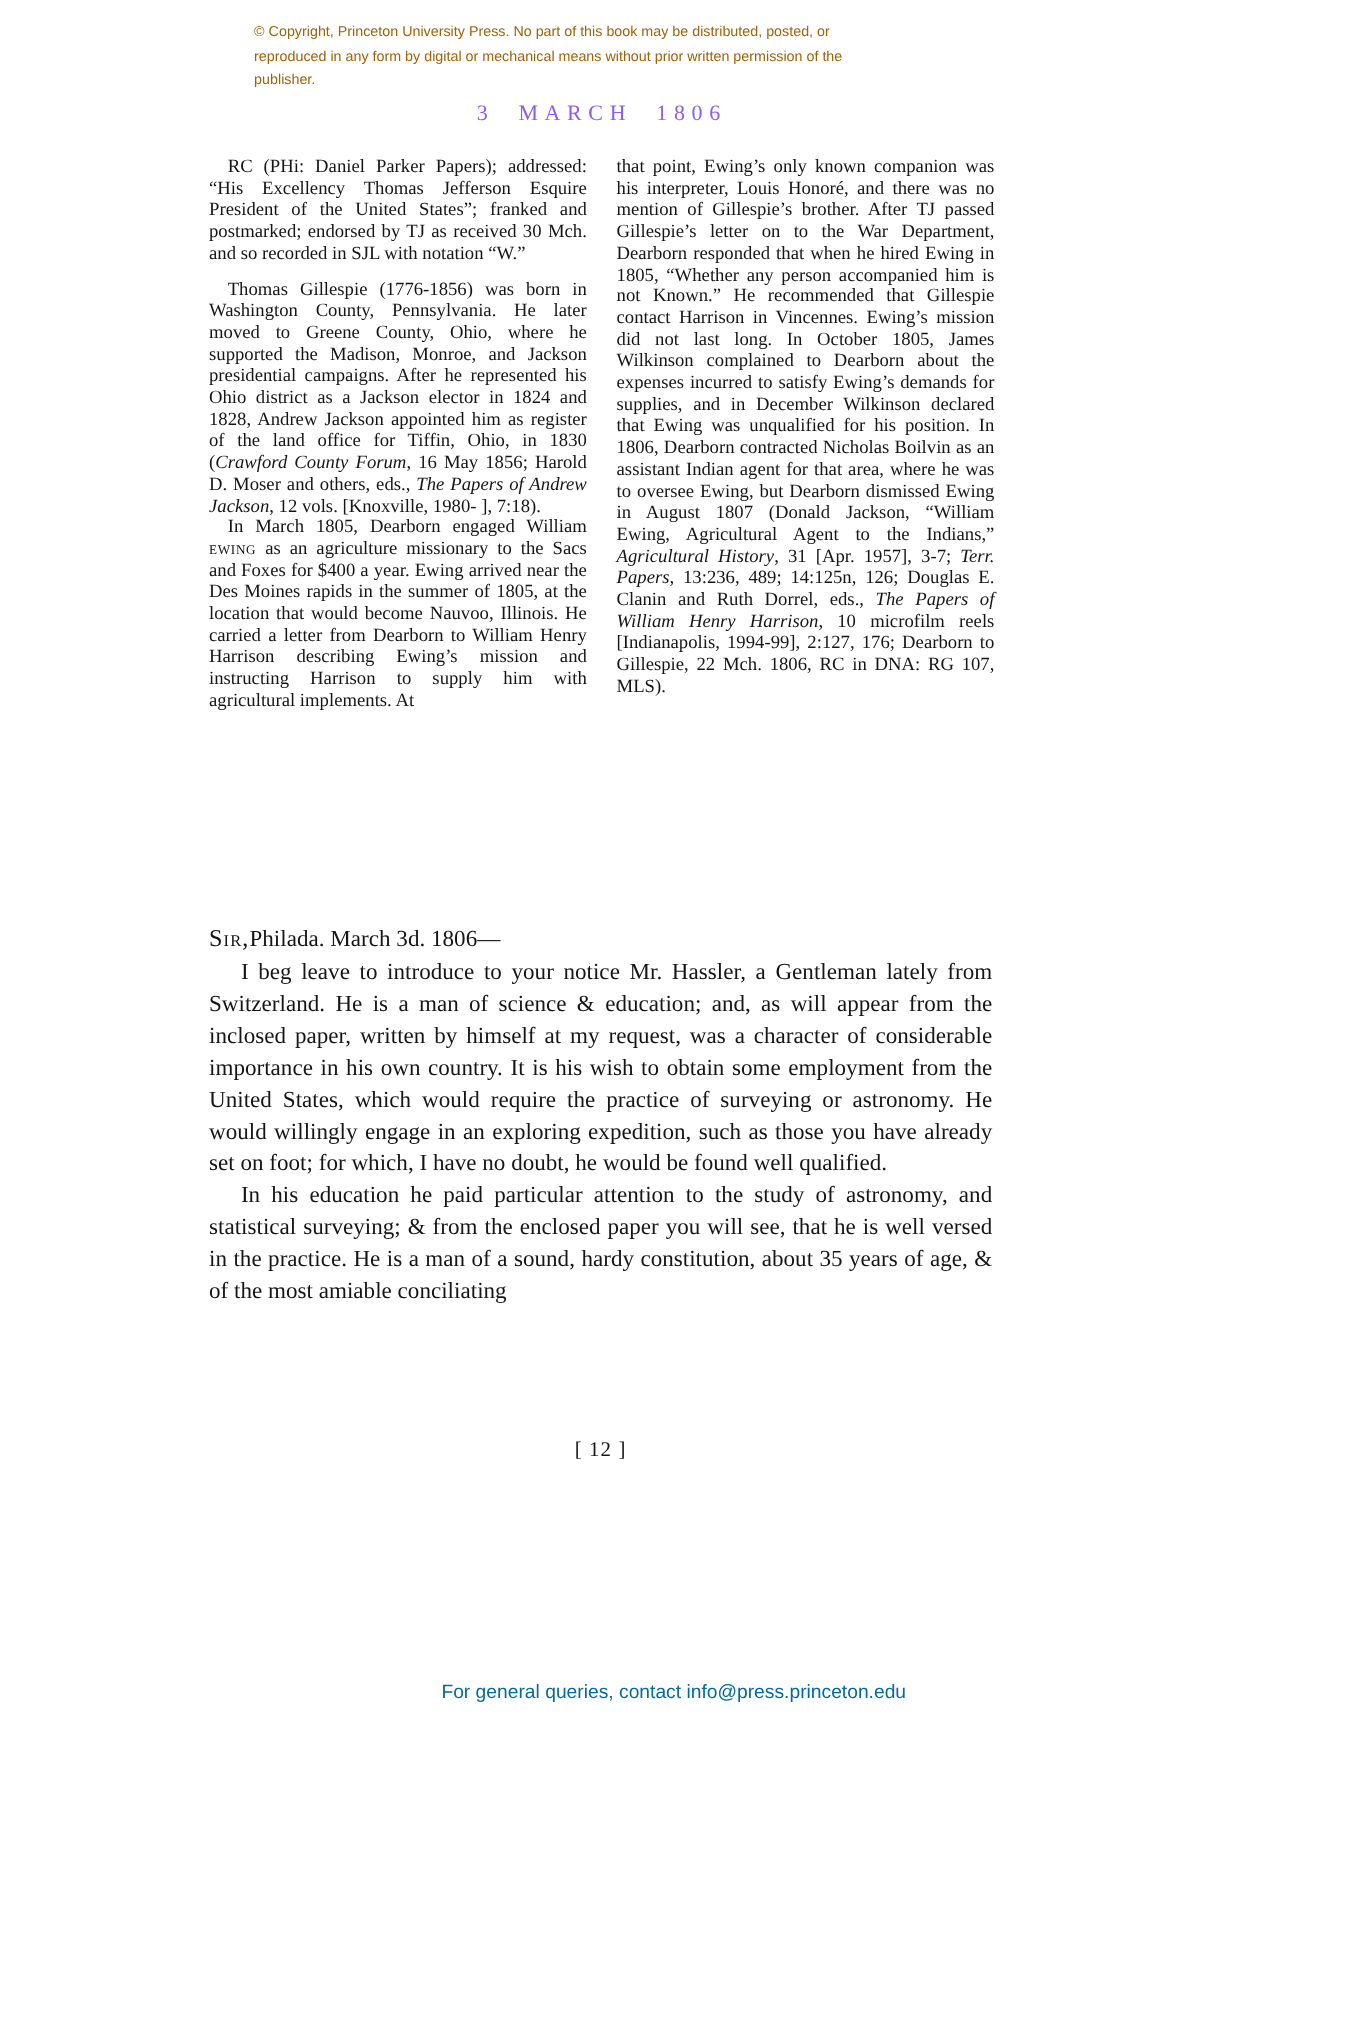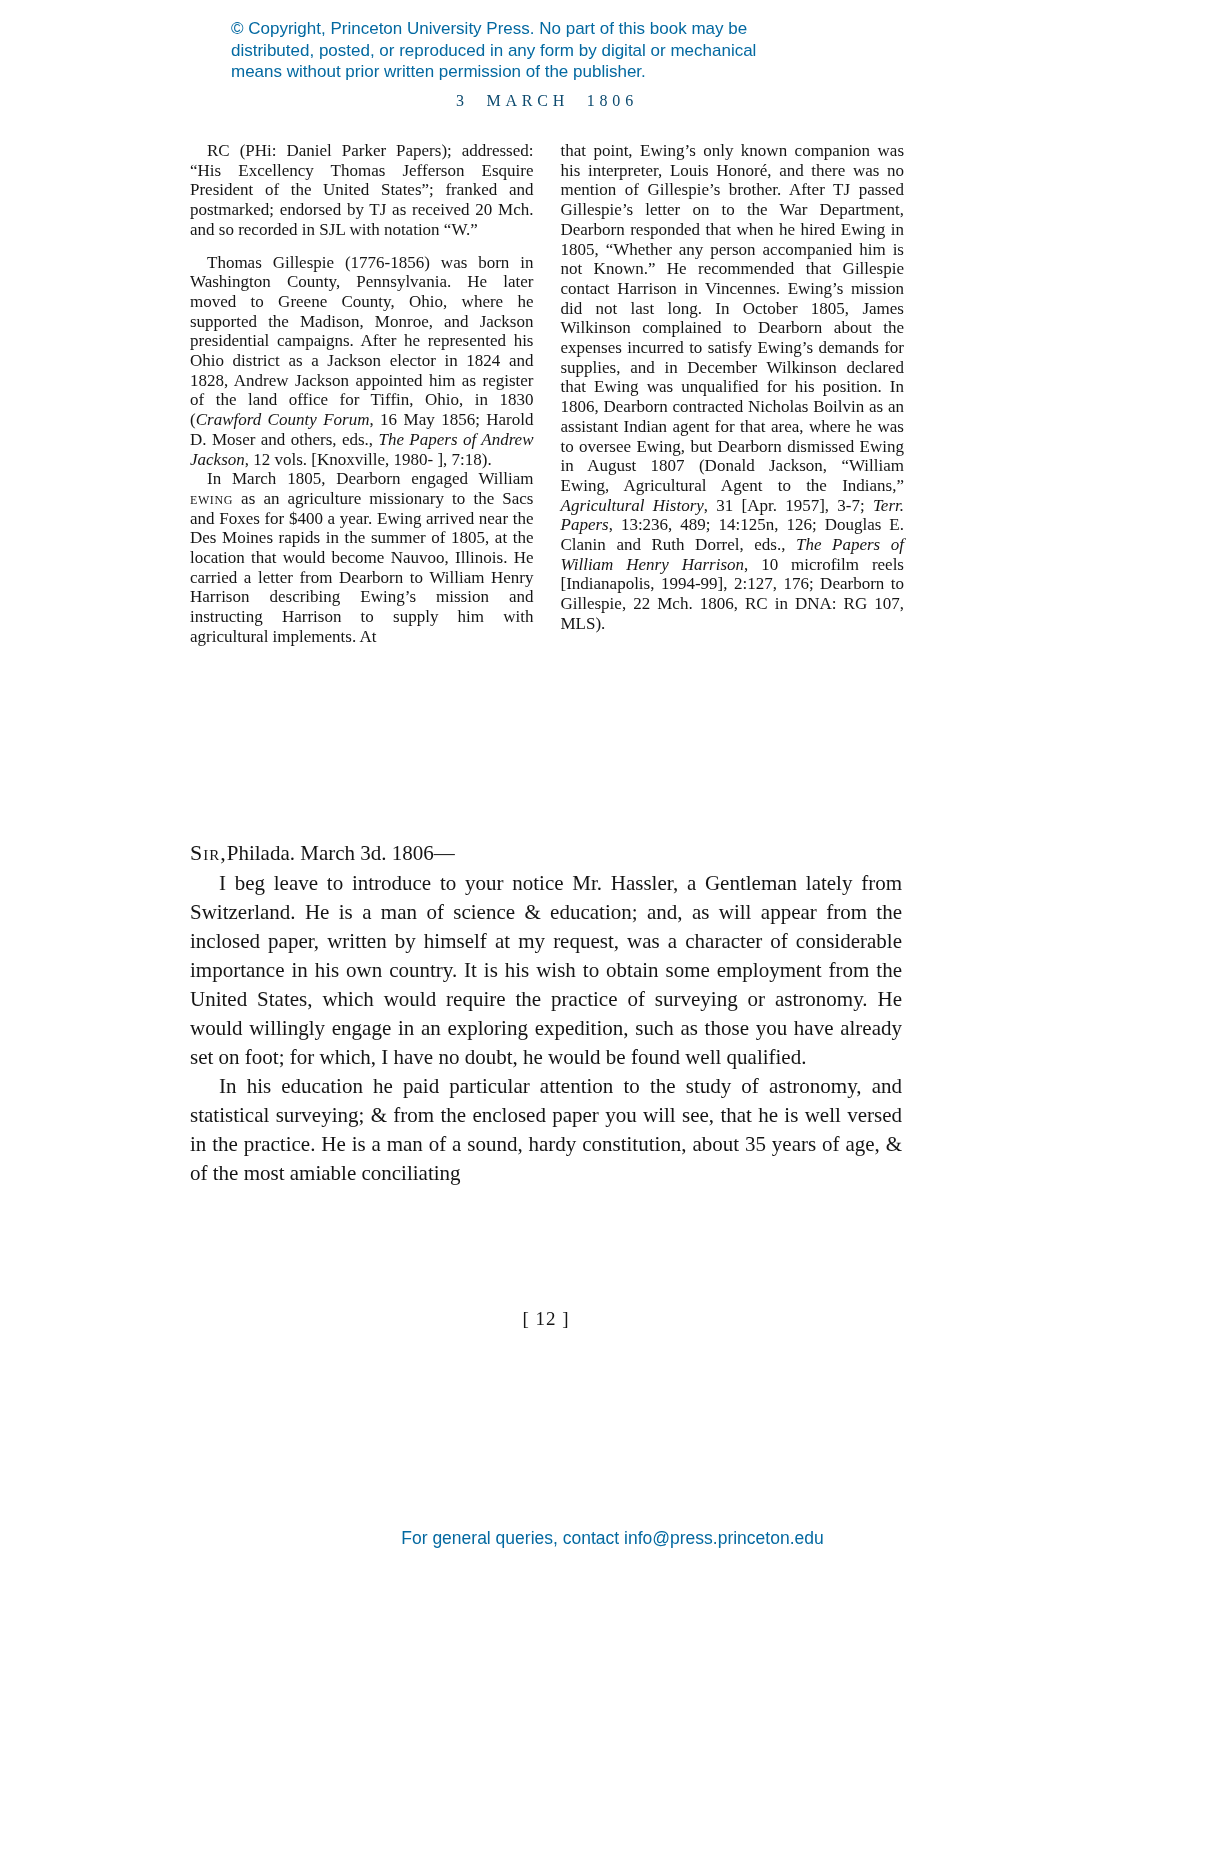--- a/index.html
+++ b/index.html
@@ -13,34 +13,34 @@
     position: relative;
     font-family: "Liberation Serif", serif;
     color: #151515;
   }
   .copyright {
     position: absolute;
     top: 18px;
     left: 231px;
     width: 578px;
     font-family: "Liberation Sans", sans-serif;
-    font-size: 17px;
+    font-size: 13px;
     line-height: 21.5px;
-    color: #0369a1;
+    color: #a16207;
   }
   .running-head {
     position: absolute;
     top: 92px;
     left: 190px;
     width: 714px;
     text-align: center;
-    font-size: 16px;
+    font-size: 20px;
     letter-spacing: 0.3em;
     word-spacing: 0.55em;
-    color: #0c4a6e;
+    color: #8b5cf6;
   }
   .note-columns {
     position: absolute;
     top: 141px;
     left: 190px;
     width: 714px;
     display: flex;
     gap: 27px;
     font-size: 17px;
     line-height: 19.7px;
@@ -116,21 +116,21 @@
 <body>
 
 <div class="page">
 
   <div class="copyright">© Copyright, Princeton University Press. No part of this book may be distributed, posted, or reproduced in any form by digital or mechanical means without prior written permission of the publisher.</div>
 
   <div class="running-head">3 MARCH 1806</div>
 
   <div class="note-columns">
     <div class="note-col">
-        <p class="note-p">RC (PHi: Daniel Parker Papers); addressed: “His Excellency Thomas Jefferson Esquire President of the United States”; franked and postmarked; endorsed by TJ as received 20 Mch. and so recorded in SJL with notation “W.”</p>
+        <p class="note-p">RC (PHi: Daniel Parker Papers); addressed: “His Excellency Thomas Jefferson Esquire President of the United States”; franked and postmarked; endorsed by TJ as received 30 Mch. and so recorded in SJL with notation “W.”</p>
         <p class="note-p spaced">Thomas Gillespie (1776-1856) was born in Washington County, Pennsylvania. He later moved to Greene County, Ohio, where he supported the Madison, Monroe, and Jackson presidential campaigns. After he represented his Ohio district as a Jackson elector in 1824 and 1828, Andrew Jackson appointed him as register of the land office for Tiffin, Ohio, in 1830 (<span class="i">Crawford County Forum</span>, 16 May 1856; Harold D. Moser and others, eds., <span class="i">The Papers of Andrew Jackson</span>, 12 vols. [Knoxville, 1980- ], 7:18).</p>
         <p class="note-p">In March 1805, Dearborn engaged William <span class="sc">ewing</span> as an agriculture missionary to the Sacs and Foxes for $400 a year. Ewing arrived near the Des Moines rapids in the summer of 1805, at the location that would become Nauvoo, Illinois. He carried a letter from Dearborn to William Henry Harrison describing Ewing’s mission and instructing Harrison to supply him with agricultural implements. At</p>
       </div>
     <div class="note-col">
         <p class="note-p no-indent">that point, Ewing’s only known companion was his interpreter, Louis Honoré, and there was no mention of Gillespie’s brother. After TJ passed Gillespie’s letter on to the War Department, Dearborn responded that when he hired Ewing in 1805, “Whether any person accompanied him is not Known.” He recommended that Gillespie contact Harrison in Vincennes. Ewing’s mission did not last long. In October 1805, James Wilkinson complained to Dearborn about the expenses incurred to satisfy Ewing’s demands for supplies, and in December Wilkinson declared that Ewing was unqualified for his position. In 1806, Dearborn contracted Nicholas Boilvin as an assistant Indian agent for that area, where he was to oversee Ewing, but Dearborn dismissed Ewing in August 1807 (Donald Jackson, “William Ewing, Agricultural Agent to the Indians,” <span class="i">Agricultural History</span>, 31 [Apr. 1957], 3-7; <span class="i">Terr. Papers</span>, 13:236, 489; 14:125n, 126; Douglas E. Clanin and Ruth Dorrel, eds., <span class="i">The Papers of William Henry Harrison</span>, 10 microfilm reels [Indianapolis, 1994-99], 2:127, 176; Dearborn to Gillespie, 22 Mch. 1806, RC in DNA: RG 107, MLS).</p>
       </div>
   </div>
 
   <div class="letter">
     <div class="salutation-row">

